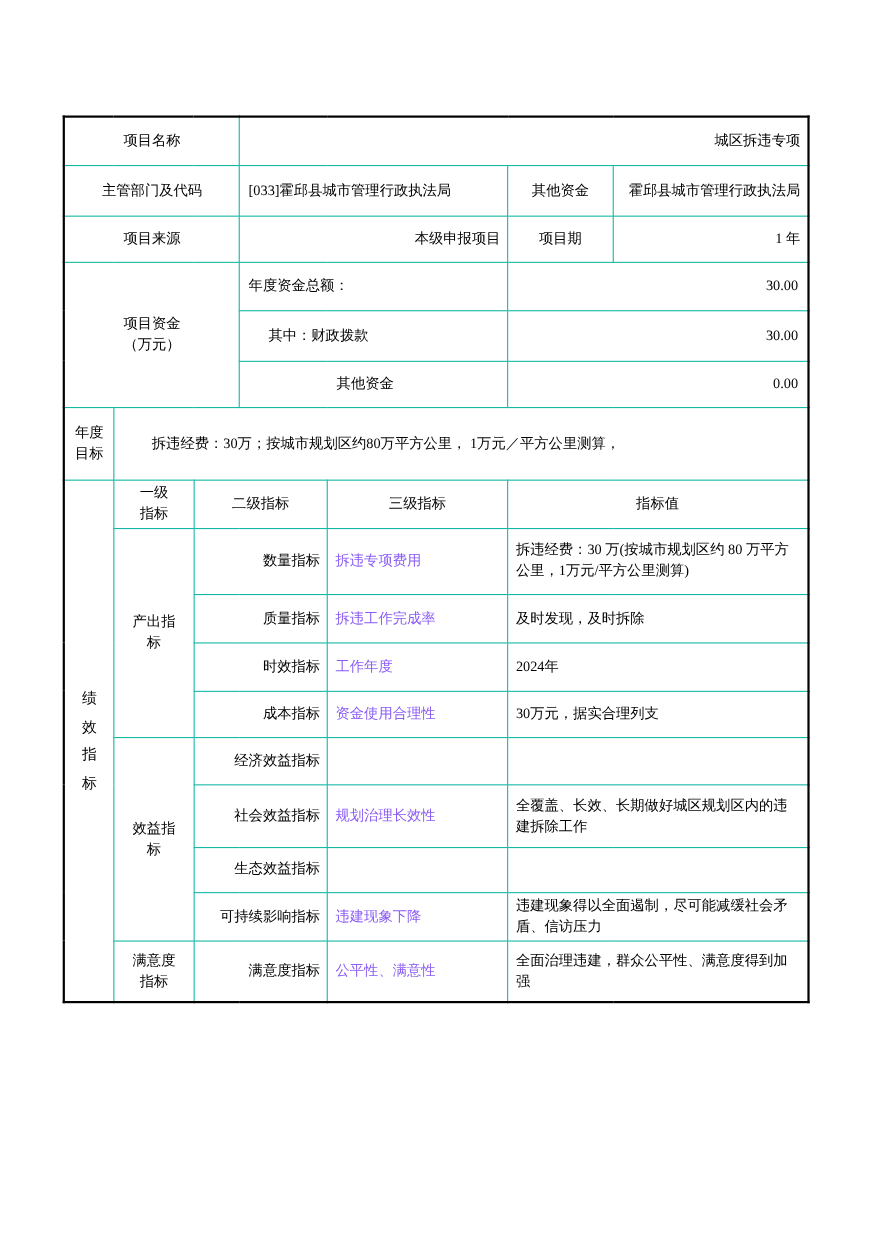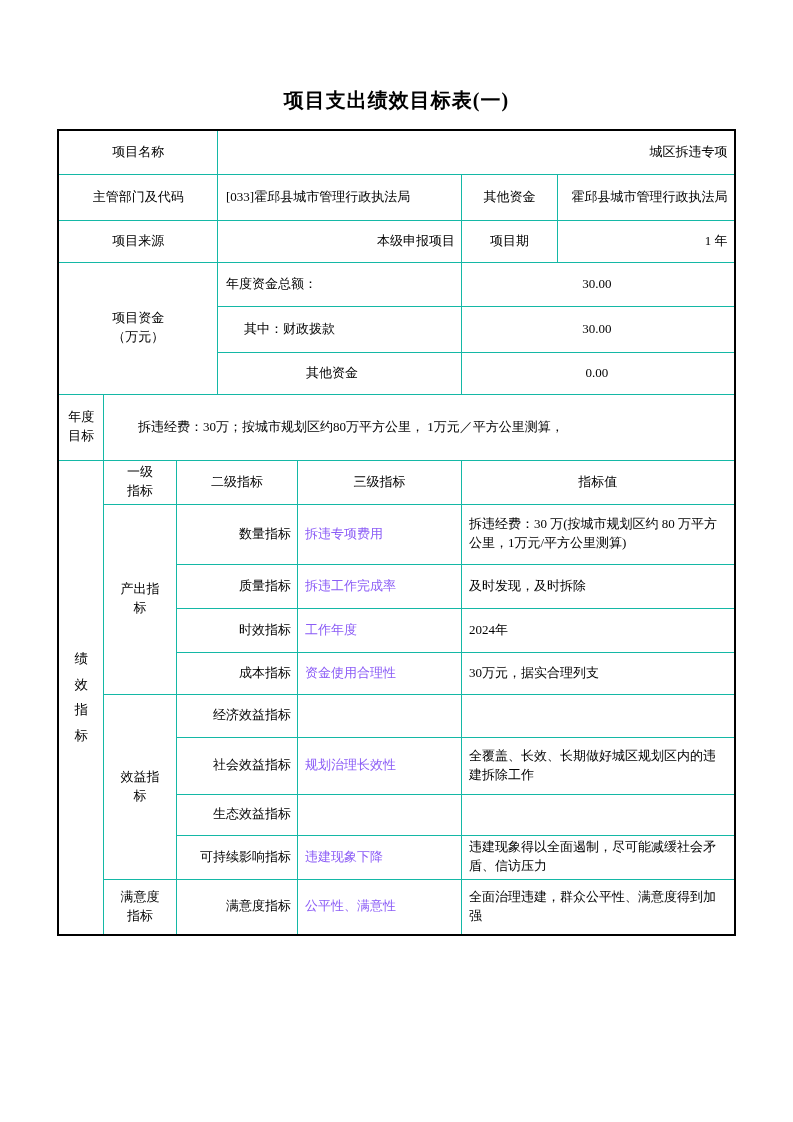--- a/index.html
+++ b/index.html
@@ -25,39 +25,38 @@
   }
   td{
     border:1px solid #14b8a6;
     font-size:13px;line-height:1.45;
     padding:2px 6px;vertical-align:middle;
     overflow-wrap:anywhere;word-break:break-all;
     box-sizing:border-box;
   }
   td.lbl{text-align:center;}
   td.c{text-align:right;}
-  td.r{text-align:center;padding-right:8px;}
+  td.r{text-align:right;padding-right:8px;}
   td.l{text-align:left;}
   td.pre{white-space:pre-line;}
   td.ind0{padding-left:8px;}
   td.ind1{padding-left:26px;}
   td.ind2{padding-left:88px;}
   td.goal{padding-left:34px;}
   td.side{
     text-align:center;white-space:pre-line;line-height:1.9;font-size:13.5px;
   }
   td.lvl3{color:#8b5cf6;padding-left:7px;}
   td.val{color:#000000;padding-left:7px;padding-right:7px;}
 </style>
 </head>
 <body>
 
 <div class="page">
 
-  <div class="doc-title">项目支出绩效目标表(一)</div>
 
   <table class="main">
     <colgroup>
       <col style="width:45px">
         <col style="width:73px">
         <col style="width:41px">
       <col style="width:80px">
         <col style="width:164px">
         <col style="width:96px">
         <col style="width:177px">

